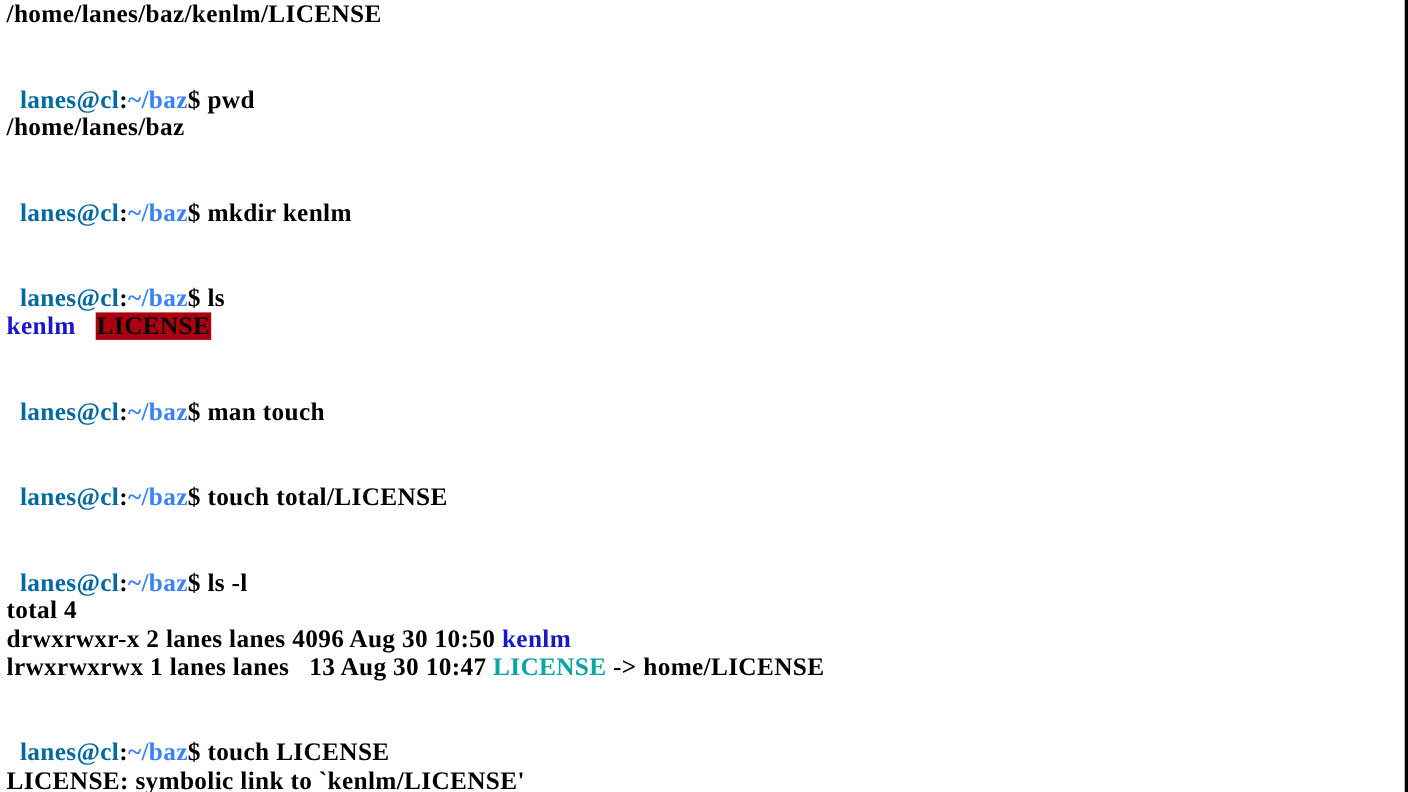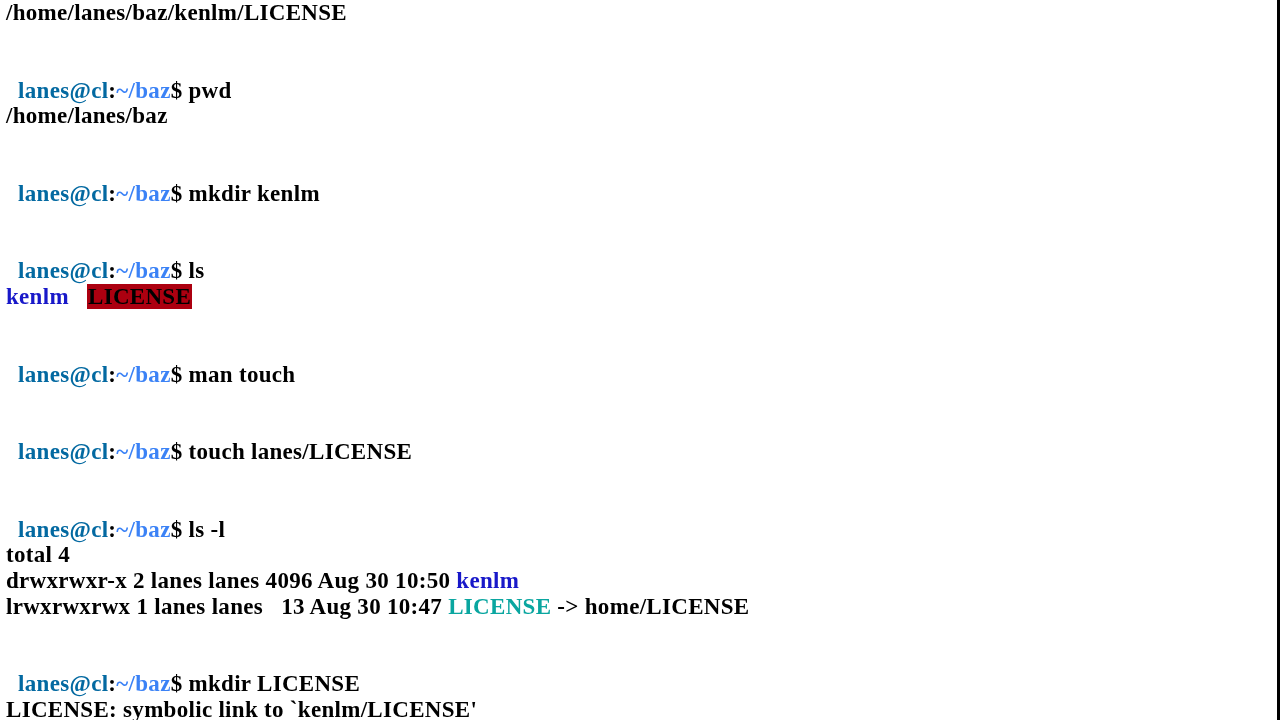--- a/index.html
+++ b/index.html
@@ -60,30 +60,30 @@
 
 <div class="spacer"></div>
 
 <div class="line">
   <span class="prompt-user">lanes@cl</span><span class="prompt-sep">:</span><span class="prompt-path">~/baz</span><span class="prompt-sep">$ </span><span class="cmd">man touch</span>
 </div>
 
 <div class="spacer"></div>
 
 <div class="line">
-  <span class="prompt-user">lanes@cl</span><span class="prompt-sep">:</span><span class="prompt-path">~/baz</span><span class="prompt-sep">$ </span><span class="cmd">touch lanes/LICENSE</span>
+  <span class="prompt-user">lanes@cl</span><span class="prompt-sep">:</span><span class="prompt-path">~/baz</span><span class="prompt-sep">$ </span><span class="cmd">touch total/LICENSE</span>
 </div>
 
 <div class="spacer"></div>
 
 <div class="line">
   <span class="prompt-user">lanes@cl</span><span class="prompt-sep">:</span><span class="prompt-path">~/baz</span><span class="prompt-sep">$ </span><span class="cmd">ls -l</span>
 </div>
 <div class="line out">total 4</div>
 <div class="line"><span class="out">drwxrwxr-x 2 lanes lanes 4096 Aug 30 10:50 </span><span class="dir">kenlm</span></div>
 <div class="line"><span class="out">lrwxrwxrwx 1 lanes lanes   13 Aug 30 10:47 </span><span class="sym">LICENSE</span><span class="out"> -&gt; </span><span class="out">home/LICENSE</span></div>
 
 <div class="spacer"></div>
 
 <div class="line">
-  <span class="prompt-user">lanes@cl</span><span class="prompt-sep">:</span><span class="prompt-path">~/baz</span><span class="prompt-sep">$ </span><span class="cmd">mkdir LICENSE</span>
+  <span class="prompt-user">lanes@cl</span><span class="prompt-sep">:</span><span class="prompt-path">~/baz</span><span class="prompt-sep">$ </span><span class="cmd">touch LICENSE</span>
 </div>
 <div class="line out">LICENSE: symbolic link to `kenlm/LICENSE'</div>
 
 </body></html>

